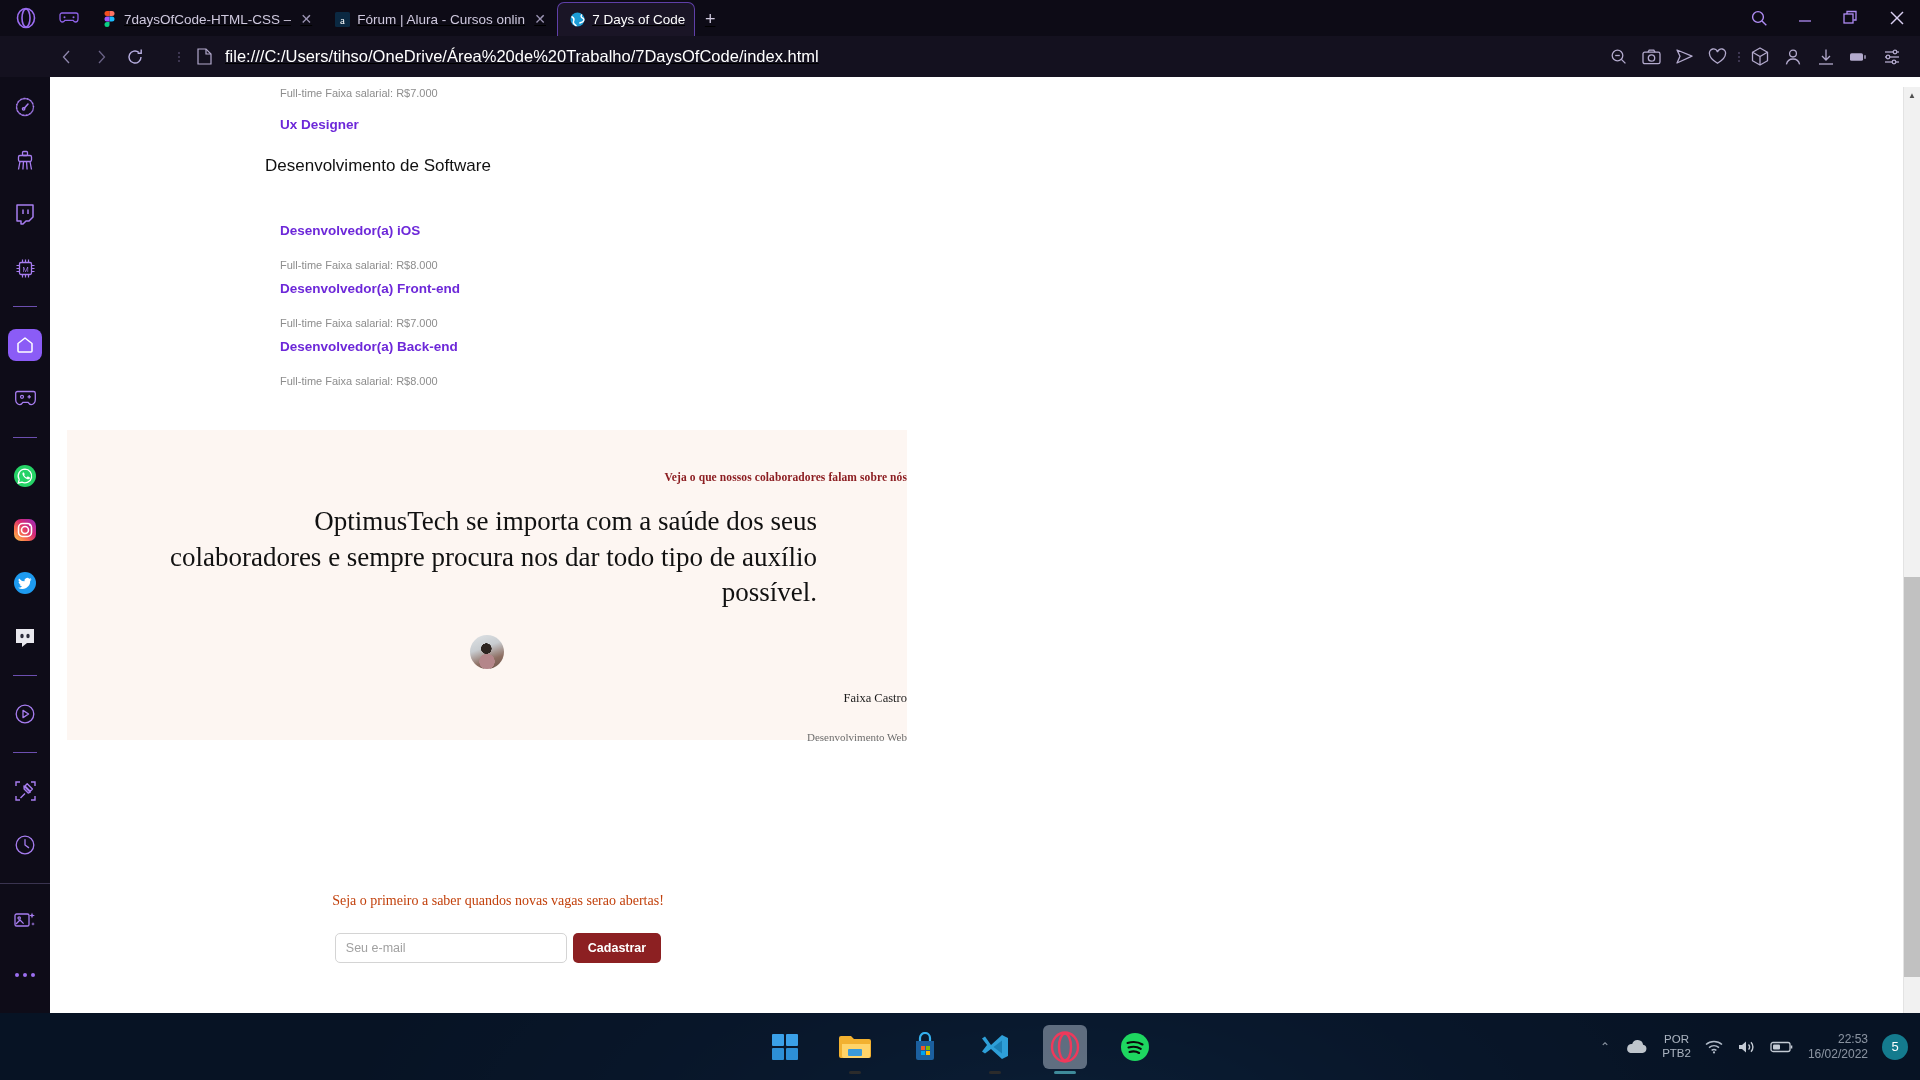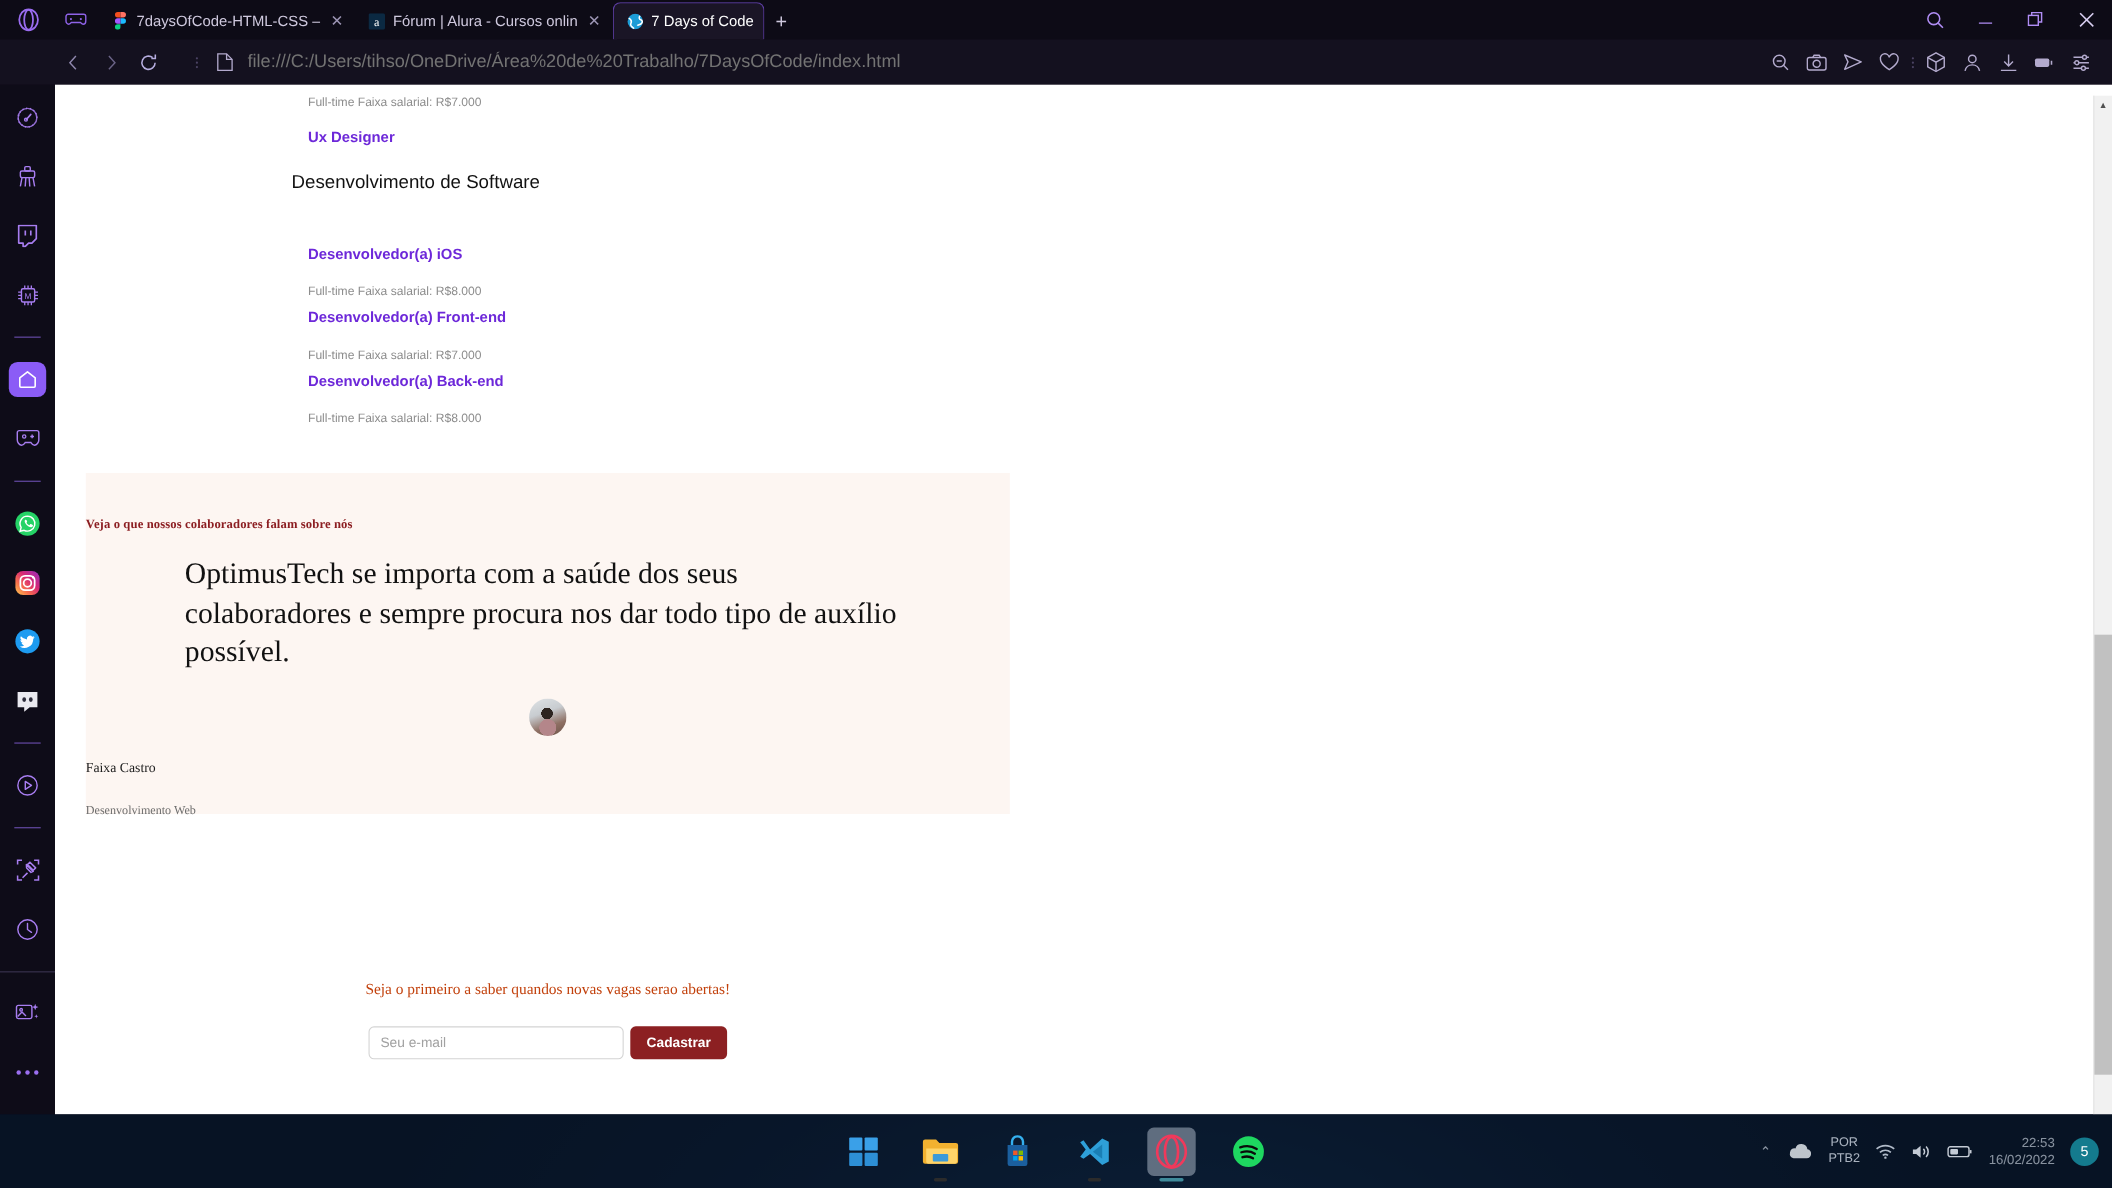--- a/index.html
+++ b/index.html
@@ -14,20 +14,21 @@
     position:absolute; left:0; top:0; width:1920px; height:1080px;
     background:
       radial-gradient(ellipse 900px 400px at 55% 105%, #123b63 0%, #0a1f3a 45%, #061426 80%),
       linear-gradient(180deg,#020812 0%, #061a30 55%, #03101f 100%);
   }
 
   
   #browser-window{
     position:absolute; left:0; top:0; width:1920px; height:1013px;
     background:#12101c;
+    text-decoration:underline;
   }
 
   
   #tab-strip{
     position:relative; height:36px; background:#0d0b16;
     display:flex; align-items:flex-end; padding-left:4px;
   }
   .opera-logo{
     width:44px; height:36px; display:flex; align-items:center; justify-content:center;
   }
@@ -75,21 +76,21 @@
   .nav-btn{
     width:34px; height:34px; display:flex; align-items:center; justify-content:center;
     color:#8f87ad;
   }
   .nav-btn.reload{ color:#b7aee0; }
   #url-area{
     flex:1; display:flex; align-items:center; gap:11px; padding-left:22px;
     min-width:0;
   }
   #url-text{
-    color:#737373; font-size:16.5px; white-space:nowrap; overflow:hidden;
+    color:#ffffff; font-size:16.5px; white-space:nowrap; overflow:hidden;
   }
   #addr-icons{
     display:flex; align-items:center; gap:0; padding-right:12px;
   }
   #addr-icons .ai{
     width:33px; height:34px; display:flex; align-items:center; justify-content:center;
     color:#b3aacd;
   }
   .dotsep{ width:9px; display:flex; flex-direction:column; gap:2px; align-items:center; }
   .dotsep i{ width:2px; height:2px; background:#4b4363; border-radius:50%; display:block; }
@@ -143,23 +144,23 @@
   .vaga-title{
     font-size:13.5px; font-weight:bold; color:#6d28d9;
     font-family:"Liberation Sans", sans-serif;
   }
   .sec-title{
     font-size:17px; color:#111; font-family:"Liberation Sans", sans-serif;
   }
 
   
   #testimonial{
-    position:absolute; left:28px; top:343px; width:840px; height:310px;
+    position:absolute; left:17px; top:343px; width:840px; height:310px;
     background:#fdf6f2;
-    text-align:left;
+    text-align:right;
   }
   #testimonial .eyebrow{
     margin-top:41px; font-family:"Liberation Serif", serif;
     font-weight:bold; font-size:11.5px; color:#8c1e22; letter-spacing:.1px;
   }
   #testimonial .quote{
     margin-top:21px; font-family:"Liberation Serif", serif;
     font-size:27px; color:#111; line-height:1.32; padding:0 90px;
   }
   #testimonial .avatar{

